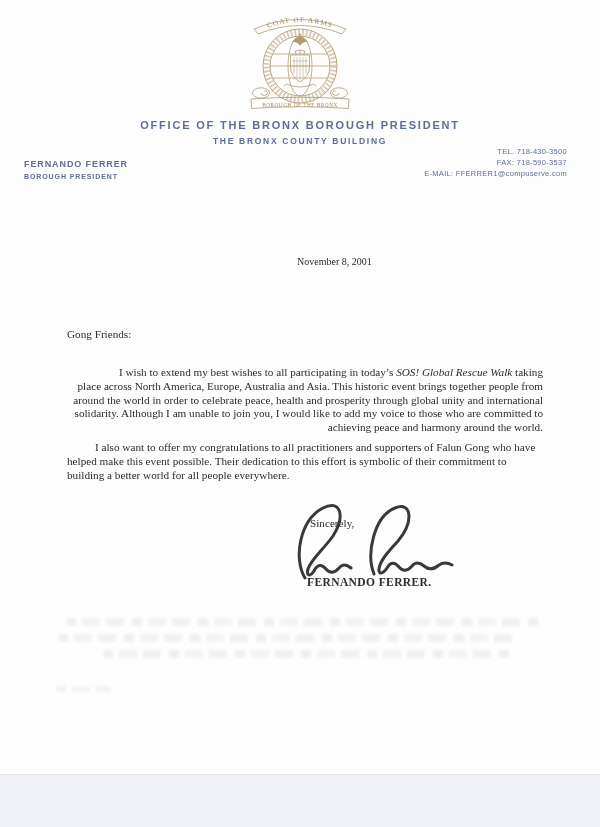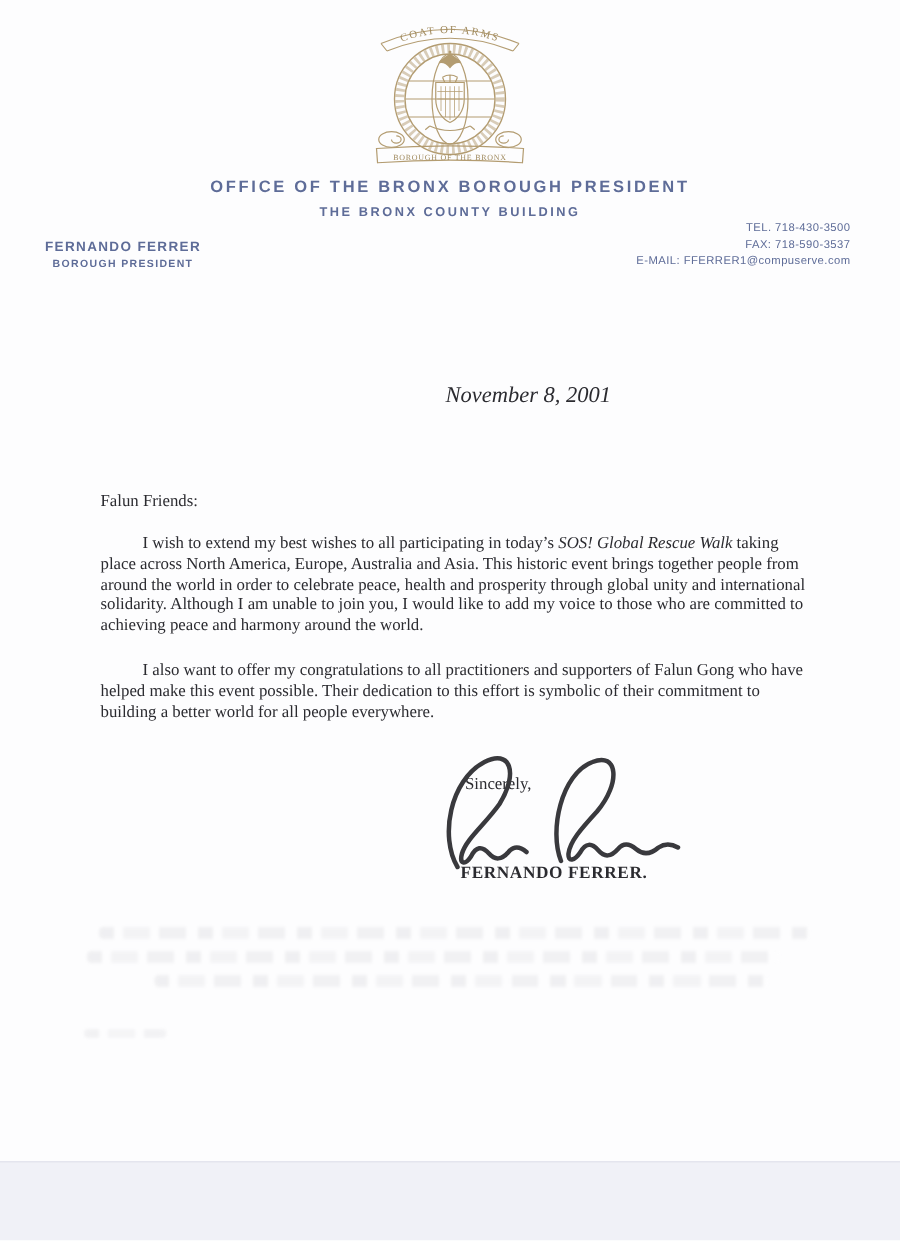--- a/index.html
+++ b/index.html
@@ -9,33 +9,33 @@
     font-family:"Liberation Serif", serif;
     color:#2b2b30;
   }
   
   .seal{position:absolute; left:234px; top:10px;}
   .office{position:absolute; left:0; right:0; top:119px; text-align:center;
           font-family:"Liberation Sans", sans-serif; color:#5e6c98;}
   .office .l1{font-size:11px; letter-spacing:1.8px; margin-bottom:5px; font-weight:bold;text-align:center;}
   .office .l2,.office .l3{font-size:8.5px; letter-spacing:1.7px; margin-bottom:6px; font-weight:bold;}
   .office .l4{font-size:8.5px; letter-spacing:1.3px; font-weight:bold;}
-  .official{position:absolute; left:24px; top:159px; width:116px; text-align:center;
+  .official{position:absolute; left:24px; top:159px; width:116px; text-align:left;
             font-family:"Liberation Sans", sans-serif; color:#5e6c98;}
   .official .name{font-size:9px; letter-spacing:0.9px; font-weight:bold;}
   .official .title{font-size:7px; letter-spacing:0.9px; margin-top:4px; font-weight:bold;}
   .contact{position:absolute; right:33px; top:146px; text-align:right;
            font-family:"Liberation Sans", sans-serif; color:#5e6c98;
            font-size:7.5px; letter-spacing:0.3px; line-height:11px;}
   
-  .date{position:absolute; left:297px; top:256px; font-size:15px;font-style:italic;}
+  .date{position:absolute; left:297px; top:256px; font-size:10px;}
   .salutation{position:absolute; left:67px; top:328px; font-size:11.2px;}
   .para{position:absolute; left:67px; width:476px; margin:0;
         font-size:11.2px; line-height:13.8px; text-indent:28px; text-align:left;}
-  .p1{top:356px;}
+  .p1{top:366px;text-align:right;}
   .p2{top:441px;}
   .closing{position:absolute; left:310px; top:517px; font-size:11.2px;}
   .sig{position:absolute; left:288px; top:500px; z-index:3;}
   .signer{position:absolute; left:307px; top:576px; font-size:11.5px; letter-spacing:0.4px;font-weight:bold;}
   
   .bleed{position:absolute; height:8px; border-radius:3px; filter:blur(1.2px); opacity:.35;
          background:repeating-linear-gradient(90deg,#d8d8dc 0 10px,#fdfdfe 10px 16px,
                     #e3e3e7 16px 34px,#fdfdfe 34px 40px,#dcdce0 40px 58px,#fdfdfe 58px 66px);}
   .b1{left:66px;  top:618px; width:474px;}
   .b2{left:58px;  top:634px; width:462px;}
@@ -109,21 +109,21 @@
     <div class="title">BOROUGH PRESIDENT</div>
   </div>
 
   <div class="contact">
     <div>TEL. 718-430-3500</div>
     <div>FAX: 718-590-3537</div>
     <div>E-MAIL: FFERRER1@compuserve.com</div>
   </div>
 
   <div class="date">November 8, 2001</div>
-  <div class="salutation">Falun Friends:</div>
+  <div class="salutation">Gong Friends:</div>
 
   <p class="para p1"><span>I wish to extend my best wishes to all participating in today’s </span><i>SOS! Global Rescue Walk</i><span> taking place across North America, Europe, Australia and Asia.  This historic event brings together people from around the world in order to celebrate peace, health and prosperity through global unity and international solidarity.  Although I am unable to join you, I would like to add my voice to those who are committed to achieving peace and harmony around the world.</span></p>
 
   <p class="para p2">I also want to offer my congratulations to all practitioners and supporters of Falun Gong who have helped make this event possible.  Their dedication to this effort is symbolic of their commitment to building a better world for all people everywhere.</p>
 
   <div class="closing">Sincerely,</div>
 
   <svg class="sig" width="172" height="84" viewBox="0 0 172 84">
     <g stroke="#39393d" stroke-width="3" fill="none" stroke-linecap="round" stroke-linejoin="round">
       <path d="M 17 78 C 5 58 12 20 35 8 C 52 -1 58 15 45 36 C 35 50 23 59 20 69 C 18 76 22 77 26 71 Q 31 61 38 69 Q 44 76 51 68 Q 56 62 63 68"></path>

